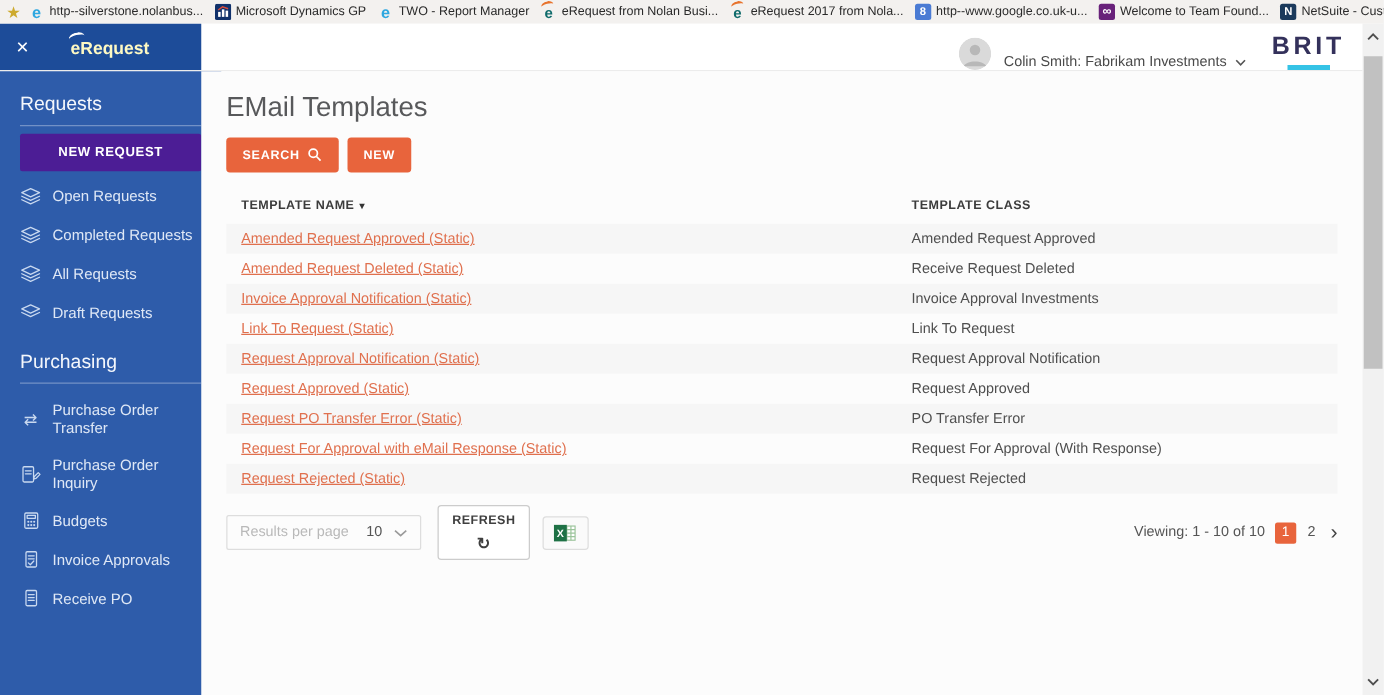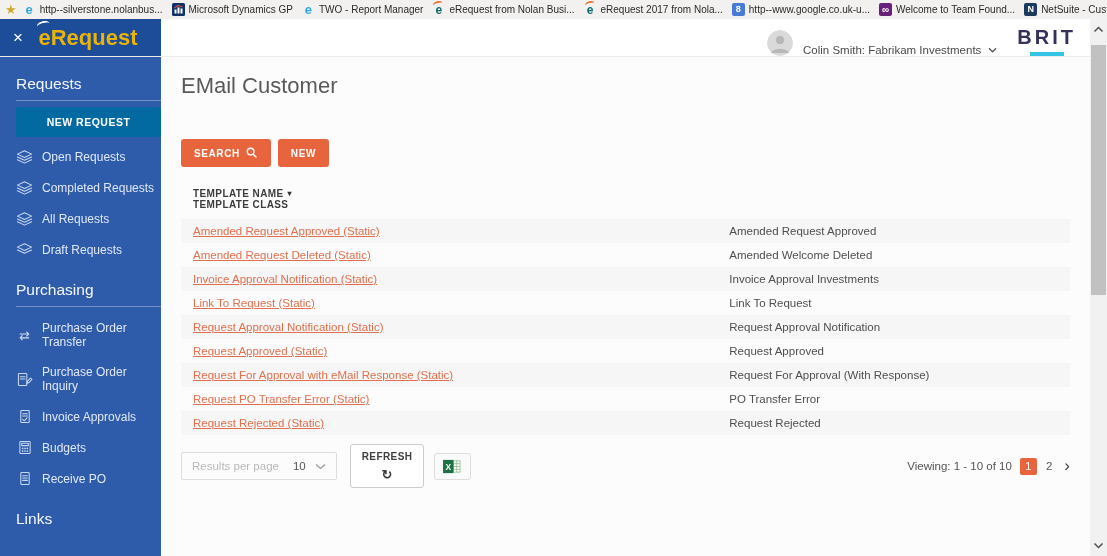--- a/index.html
+++ b/index.html
@@ -19,55 +19,55 @@
   .fav-ns{background:#1b3a5c;color:#fff;}
   .fav-ereq{color:#0f6b6b;font-size:12px;font-weight:700;}
   .ereq-swoosh{position:absolute;top:-2px;left:1px;width:10px;height:5px;border-top:2px solid #e8732d;
     border-radius:50%;transform:rotate(-14deg);}
 
   
   .header{position:absolute;top:19px;left:0;right:17px;height:38px;background:#fff;display:flex;
     border-bottom:1px solid #ececec;box-sizing:border-box;}
   .brand{width:161px;background:#1d4c99;display:flex;align-items:center;flex:none;}
   .close-x{color:#fff;font-size:17px;line-height:1;margin-left:13px;cursor:default;}
-  .logo{color:#eab308;font-weight:700;font-size:22px;margin:0 auto;position:relative;padding-right:8px;}
+  .logo{color:#fef9c3;font-weight:700;font-size:14px;margin:0 auto;position:relative;padding-right:8px;}
   .logo-swoosh{position:absolute;left:-1px;top:-4px;width:13px;height:6px;border-top:2px solid #fff;
     border-radius:50%;transform:rotate(-14deg);}
   .header-right{margin-left:auto;display:flex;align-items:flex-end;padding-right:12px;}
   .avatar{width:26px;height:26px;border-radius:50%;overflow:hidden;flex:none;}
   .user-menu{display:flex;align-items:center;gap:7px;margin-left:10px;}
   .user-label{font-size:11.5px;color:#4a4a4a;}
   .brit{position:relative;font-size:20px;font-weight:700;letter-spacing:3px;color:#34315b;
     margin-left:18px;padding:0 2px 7px 2px;}
   .brit-bar{position:absolute;left:15px;bottom:0;width:34px;height:4px;background:#35c3e6;}
 
   
   .sidebar{position:absolute;top:57px;left:0;width:177px;bottom:0;background:#2e5caa;
     padding:12px 16px 0;box-sizing:border-box;overflow:hidden;}
   .section-title{font-size:15.5px;color:#f4f7fc;font-weight:400;padding-bottom:7px;
     border-bottom:1px solid rgba(255,255,255,.33);margin:16px 0 6px;}
   .section-title.first{margin-top:6px;}
   .section-title.no-line{border-bottom:none;}
-  .new-req{display:block;width:100%;background:#0369a1;color:#fff;font-size:10.5px;font-weight:700;
+  .new-req{display:block;width:100%;background:#4c1d95;color:#fff;font-size:10.5px;font-weight:700;
     letter-spacing:.5px;text-align:center;padding:9px 0;border:none;border-radius:2px;margin:2px 0 4px;
     font-family:inherit;}
   .nav-item{display:flex;align-items:center;gap:9px;padding:8px 0;font-size:12px;color:#dfe8f6;}
   .nav-icon{width:17px;height:15px;flex:none;display:flex;align-items:center;justify-content:center;}
   .nav-icon svg{stroke:#c9d9f0;fill:none;stroke-width:1.1;stroke-linejoin:round;stroke-linecap:round;}
   .glyph-icon{font-size:13px;color:#c9d9f0;line-height:1;}
 
   
   .main{position:absolute;left:161px;top:57px;right:17px;bottom:0;background:#fcfcfc;
     padding:14px 20px 0;box-sizing:border-box;}
   .page-title{font-size:22px;color:#58595b;font-weight:400;margin:2px 0 11px;}
   .action-row{display:flex;gap:7px;}
   .btn-orange{background:#e8643c;color:#fff;border:none;border-radius:3px;font-size:10px;font-weight:700;
-    letter-spacing:.6px;padding:8px 13px;display:flex;align-items:center;gap:6px;font-family:inherit;margin-top:29px;}
+    letter-spacing:.6px;padding:8px 13px;display:flex;align-items:center;gap:6px;font-family:inherit;}
   .table{margin-top:15px;}
-  .thead{display:flex;padding:6px 12px 9px;font-size:10px;font-weight:700;color:#3c3c3c;letter-spacing:.4px;flex-direction:column;}
+  .thead{display:flex;padding:6px 12px 9px;font-size:10px;font-weight:700;color:#3c3c3c;letter-spacing:.4px;}
   .col-name{width:62%;display:flex;align-items:center;gap:4px;}
   .col-class{flex:1;}
   .sort-arrow{font-size:8px;color:#333;}
   .trow{display:flex;align-items:center;padding:6px 12px;font-size:11.5px;}
   .tbody .trow:nth-child(odd){background:#f6f6f6;}
   .cell-name{width:62%;}
   .tlink{color:#e0704e;text-decoration:underline;}
   .cell-class{flex:1;color:#4f4f4f;}
 
   
@@ -234,61 +234,60 @@
             <line x1="4.5" y1="5" x2="9.5" y2="5"></line>
             <line x1="4.5" y1="7.5" x2="9.5" y2="7.5"></line>
             <path d="M12 10l3.5-3.5 1.5 1.5-3.5 3.5-2 .5z"></path>
           </svg>
         </span>
       <span>Purchase Order Inquiry</span>
     </div>
     <div class="nav-item">
       <span class="nav-icon">
           <svg width="16" height="15" viewBox="0 0 16 16">
-            <rect x="3.5" y="1.5" width="9" height="13" rx="1"></rect>
-            <line x1="5.5" y1="5" x2="10.5" y2="5"></line>
-            <line x1="5.5" y1="7.5" x2="10.5" y2="7.5"></line>
-            <path d="M5.5 11l1.7 1.6 3-3.2"></path>
-          </svg>
-        </span>
-      <span>Invoice Approvals</span>
-    </div>
-    <div class="nav-item">
-      <span class="nav-icon">
-          <svg width="16" height="15" viewBox="0 0 16 16">
             <rect x="2.5" y="1.5" width="11" height="13" rx="1"></rect>
             <rect x="4.5" y="3.5" width="7" height="2.5"></rect>
             <circle cx="5.5" cy="9" r=".9" fill="#c9d9f0" stroke="none"></circle>
             <circle cx="8" cy="9" r=".9" fill="#c9d9f0" stroke="none"></circle>
             <circle cx="10.5" cy="9" r=".9" fill="#c9d9f0" stroke="none"></circle>
             <circle cx="5.5" cy="11.8" r=".9" fill="#c9d9f0" stroke="none"></circle>
             <circle cx="8" cy="11.8" r=".9" fill="#c9d9f0" stroke="none"></circle>
             <circle cx="10.5" cy="11.8" r=".9" fill="#c9d9f0" stroke="none"></circle>
           </svg>
         </span>
       <span>Budgets</span>
     </div>
     <div class="nav-item">
       <span class="nav-icon">
           <svg width="16" height="15" viewBox="0 0 16 16">
             <rect x="3.5" y="1.5" width="9" height="13" rx="1"></rect>
             <line x1="5.5" y1="5" x2="10.5" y2="5"></line>
             <line x1="5.5" y1="7.5" x2="10.5" y2="7.5"></line>
+            <path d="M5.5 11l1.7 1.6 3-3.2"></path>
+          </svg>
+        </span>
+      <span>Invoice Approvals</span>
+    </div>
+    <div class="nav-item">
+      <span class="nav-icon">
+          <svg width="16" height="15" viewBox="0 0 16 16">
+            <rect x="3.5" y="1.5" width="9" height="13" rx="1"></rect>
+            <line x1="5.5" y1="5" x2="10.5" y2="5"></line>
+            <line x1="5.5" y1="7.5" x2="10.5" y2="7.5"></line>
             <line x1="5.5" y1="10" x2="10.5" y2="10"></line>
           </svg>
         </span>
       <span>Receive PO</span>
     </div>
 
-    <div class="section-title no-line">Links</div>
 
   </div>
 
   <div class="main">
-    <div class="page-title">EMail Customer</div>
+    <div class="page-title">EMail Templates</div>
 
     <div class="action-row">
       <button class="btn-orange">
         <span>SEARCH</span>
         <svg width="12" height="12" viewBox="0 0 13 13">
             <circle cx="5" cy="5" r="3.6" stroke="#fff" stroke-width="1.5" fill="none"></circle>
             <line x1="7.8" y1="7.8" x2="11.3" y2="11.3" stroke="#fff" stroke-width="1.5"></line>
           </svg>
       </button>
       <button class="btn-orange">
@@ -304,45 +303,45 @@
         </div>
         <div class="col-class">TEMPLATE CLASS</div>
       </div>
       <div class="tbody">
         <div class="trow">
           <div class="cell-name"><span class="tlink">Amended Request Approved (Static)</span></div>
           <div class="cell-class">Amended Request Approved</div>
         </div>
         <div class="trow">
           <div class="cell-name"><span class="tlink">Amended Request Deleted (Static)</span></div>
-          <div class="cell-class">Amended Welcome Deleted</div>
+          <div class="cell-class">Receive Request Deleted</div>
         </div>
         <div class="trow">
           <div class="cell-name"><span class="tlink">Invoice Approval Notification (Static)</span></div>
           <div class="cell-class">Invoice Approval Investments</div>
         </div>
         <div class="trow">
           <div class="cell-name"><span class="tlink">Link To Request (Static)</span></div>
           <div class="cell-class">Link To Request</div>
         </div>
         <div class="trow">
           <div class="cell-name"><span class="tlink">Request Approval Notification (Static)</span></div>
           <div class="cell-class">Request Approval Notification</div>
         </div>
         <div class="trow">
           <div class="cell-name"><span class="tlink">Request Approved (Static)</span></div>
           <div class="cell-class">Request Approved</div>
         </div>
         <div class="trow">
+          <div class="cell-name"><span class="tlink">Request PO Transfer Error (Static)</span></div>
+          <div class="cell-class">PO Transfer Error</div>
+        </div>
+        <div class="trow">
           <div class="cell-name"><span class="tlink">Request For Approval with eMail Response (Static)</span></div>
           <div class="cell-class">Request For Approval (With Response)</div>
-        </div>
-        <div class="trow">
-          <div class="cell-name"><span class="tlink">Request PO Transfer Error (Static)</span></div>
-          <div class="cell-class">PO Transfer Error</div>
         </div>
         <div class="trow">
           <div class="cell-name"><span class="tlink">Request Rejected (Static)</span></div>
           <div class="cell-class">Request Rejected</div>
         </div>
       </div>
 
       <div class="tfoot">
         <div class="rpp">
           <span class="rpp-label">Results per page</span>

